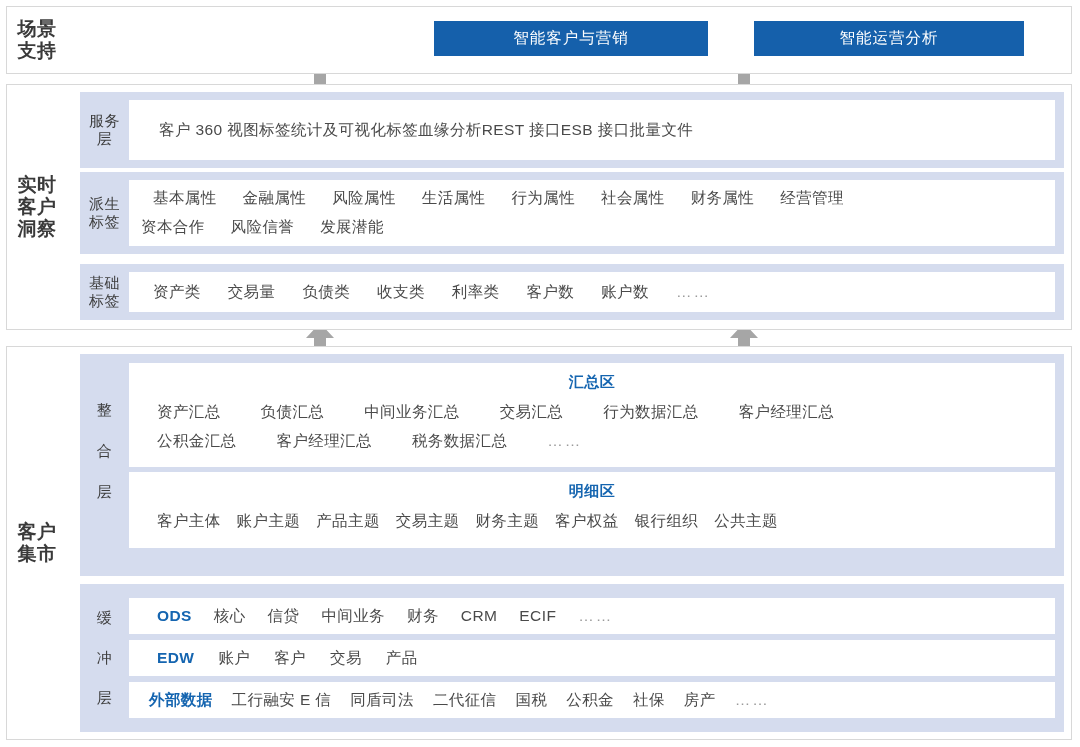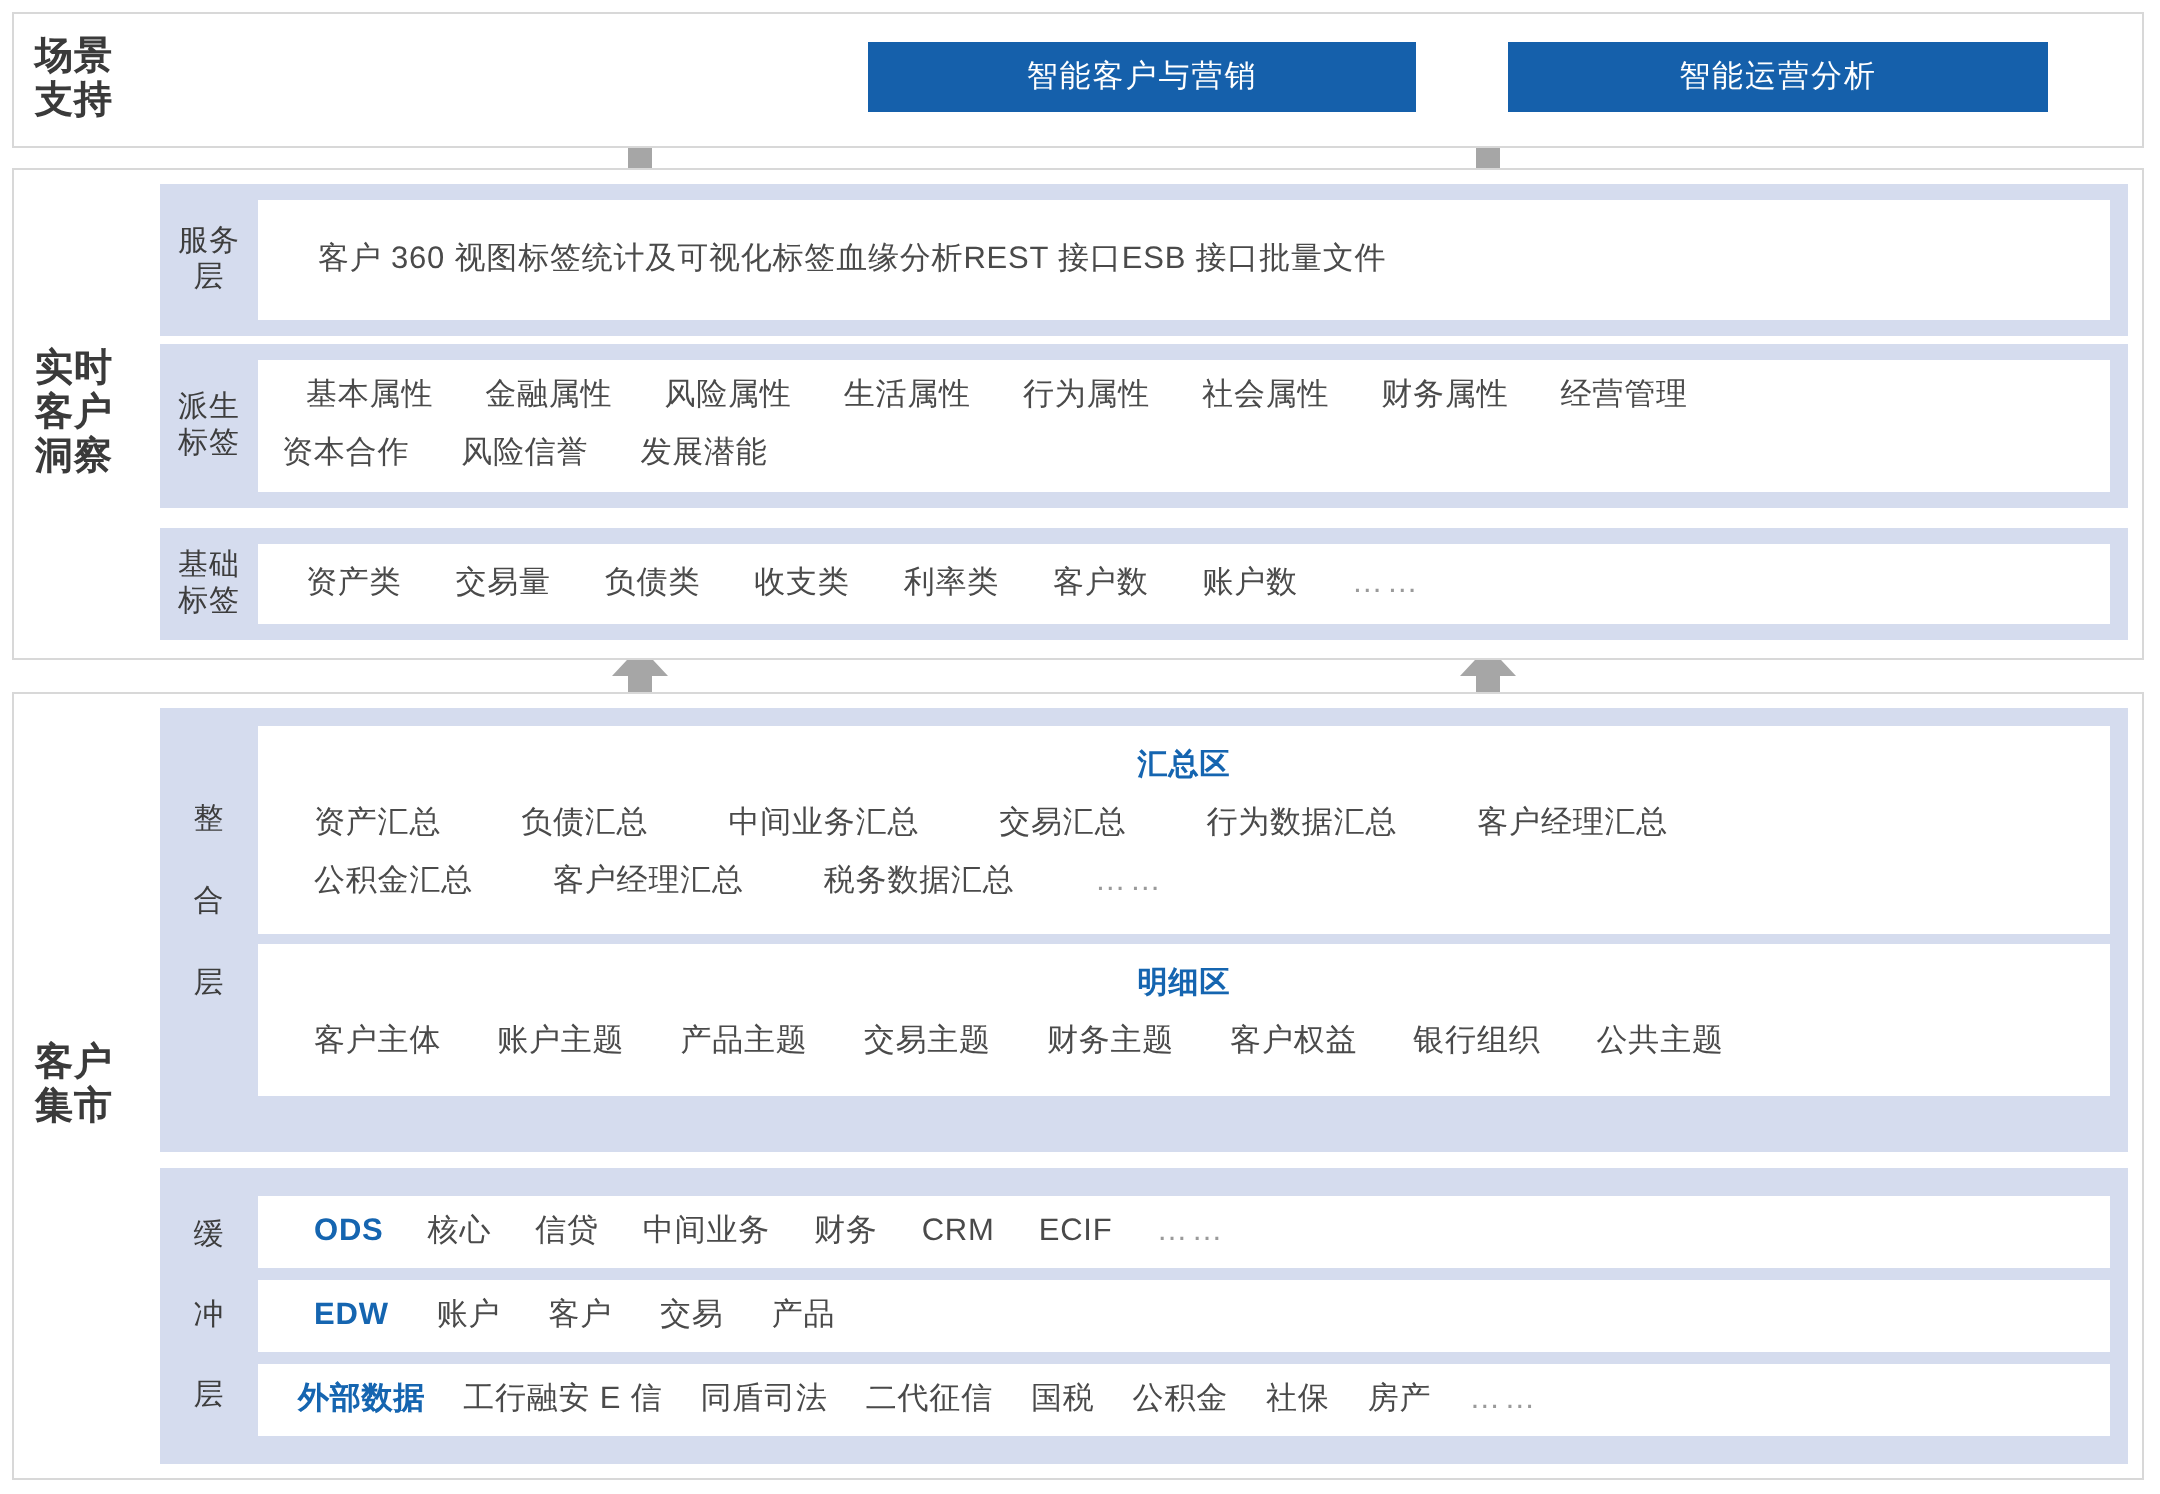--- a/index.html
+++ b/index.html
@@ -283,21 +283,21 @@
           <span class="chip">客户经理汇总</span>
           <span class="chip">税务数据汇总</span>
           <span class="chip dots">……</span>
         </div>
       </div>
 
       <div class="integ-box second">
         <div style="text-align:center;">
           <span class="zone-title">明细区</span>
         </div>
-        <div class="chip-row" style="padding-left:28px; gap:28px; margin-top:6px;">
+        <div class="chip-row" style="padding-left:28px; gap:16px; margin-top:6px;">
           <span class="chip">客户主体</span>
           <span class="chip">账户主题</span>
           <span class="chip">产品主题</span>
           <span class="chip">交易主题</span>
           <span class="chip">财务主题</span>
           <span class="chip">客户权益</span>
           <span class="chip">银行组织</span>
           <span class="chip">公共主题</span>
         </div>
       </div>

